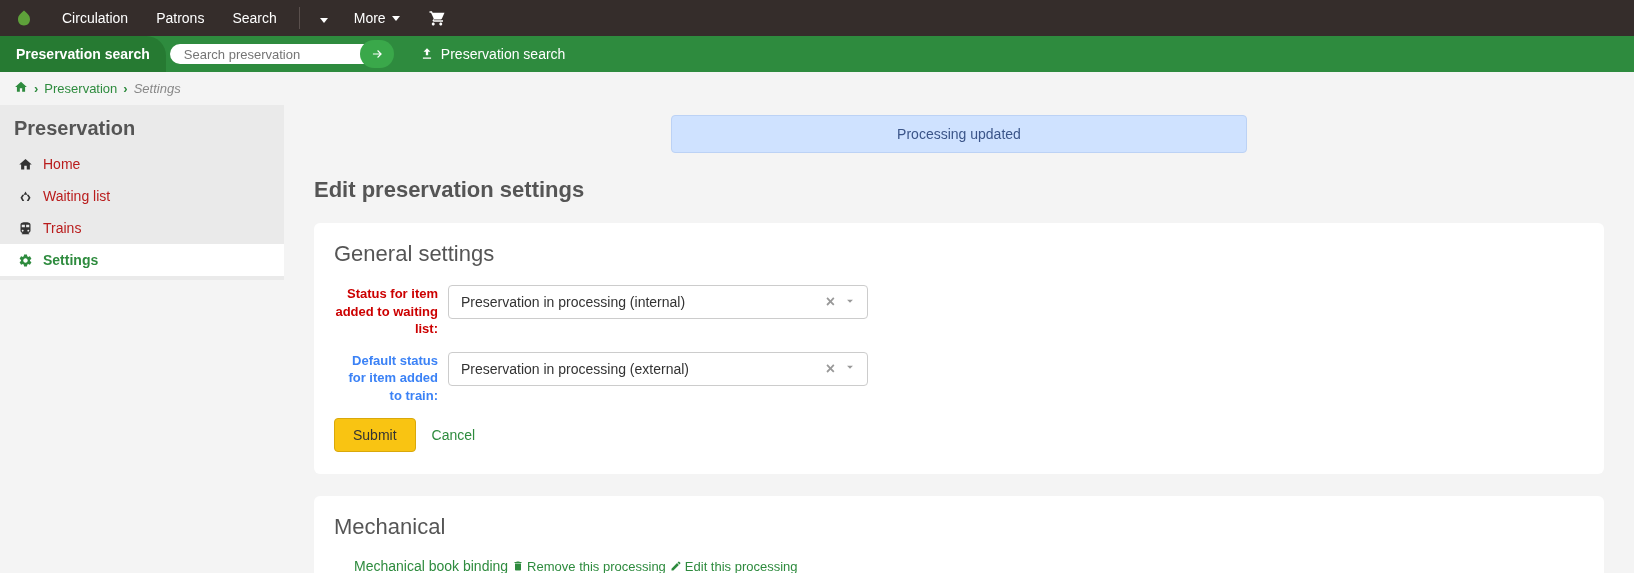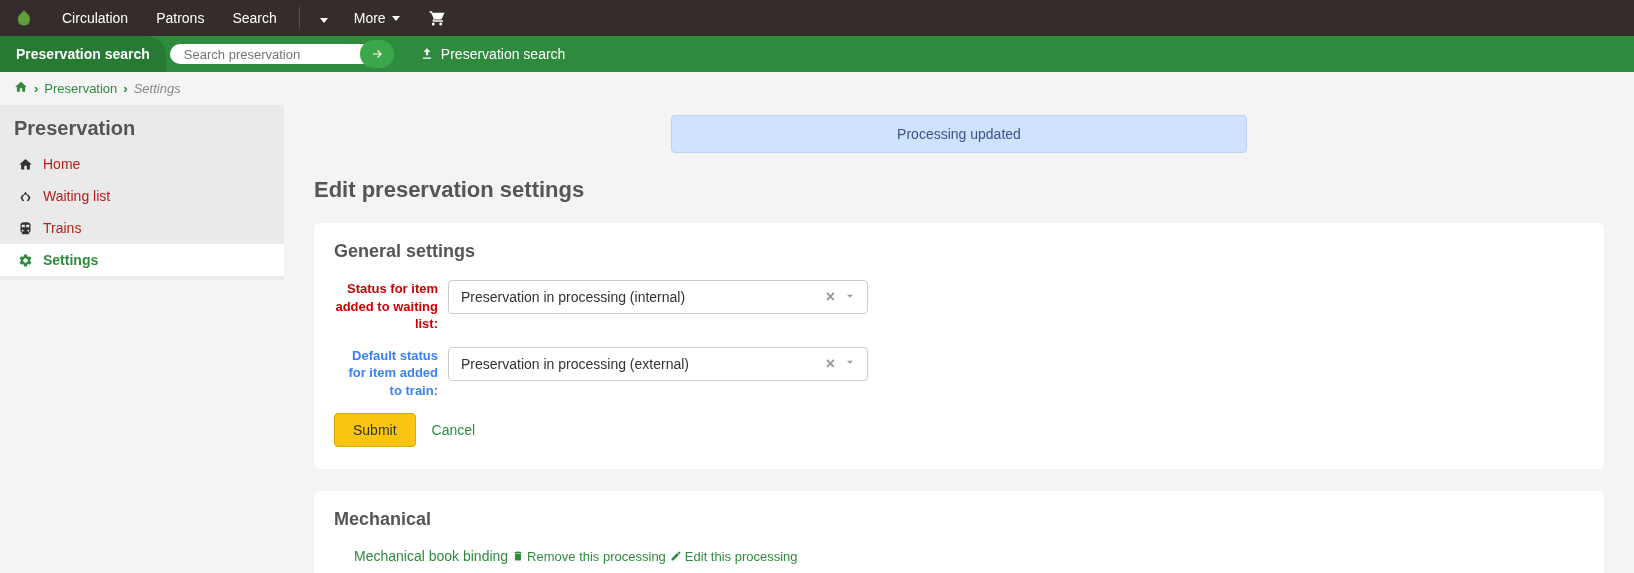--- a/index.html
+++ b/index.html
@@ -176,23 +176,23 @@
     margin-bottom: 20px;
   }
 
   .panel {
     background: #fff;
     border-radius: 6px;
     padding: 18px 20px 22px;
     margin-bottom: 22px;
   }
   .panel h3 {
-    font-size: 18px;
+    font-size: 22px;
     color: #555;
-    font-weight: 700;
+    font-weight: 400;
     margin-bottom: 18px;
   }
 
   .form-row {
     display: flex;
     align-items: flex-start;
     margin-bottom: 14px;
   }
   .form-row label {
     width: 114px;

